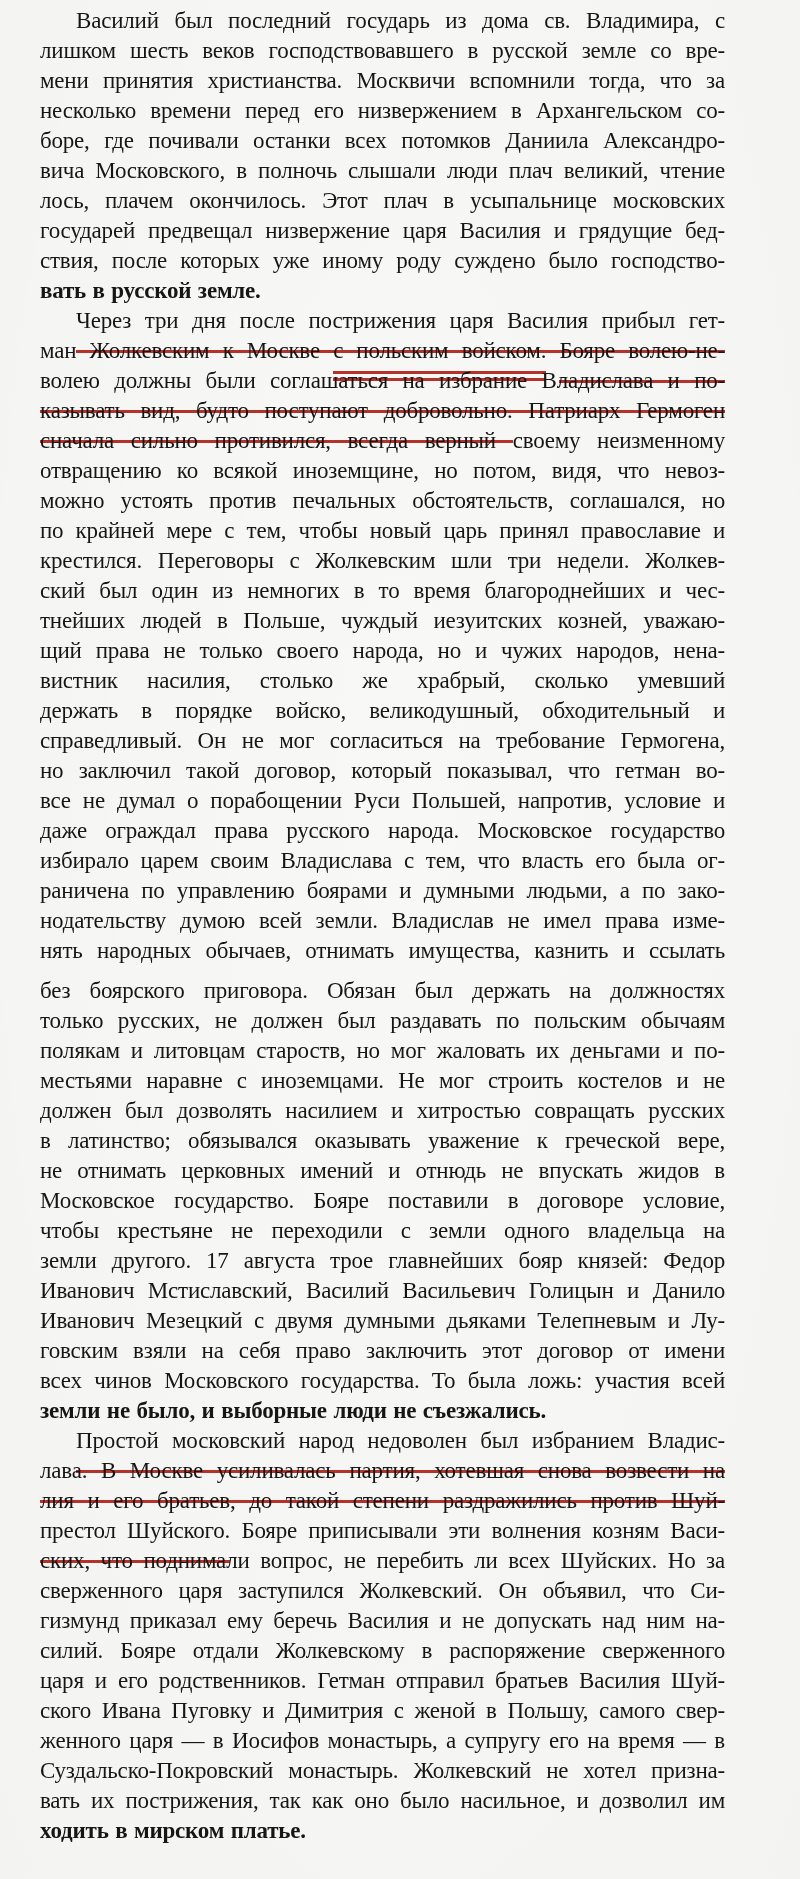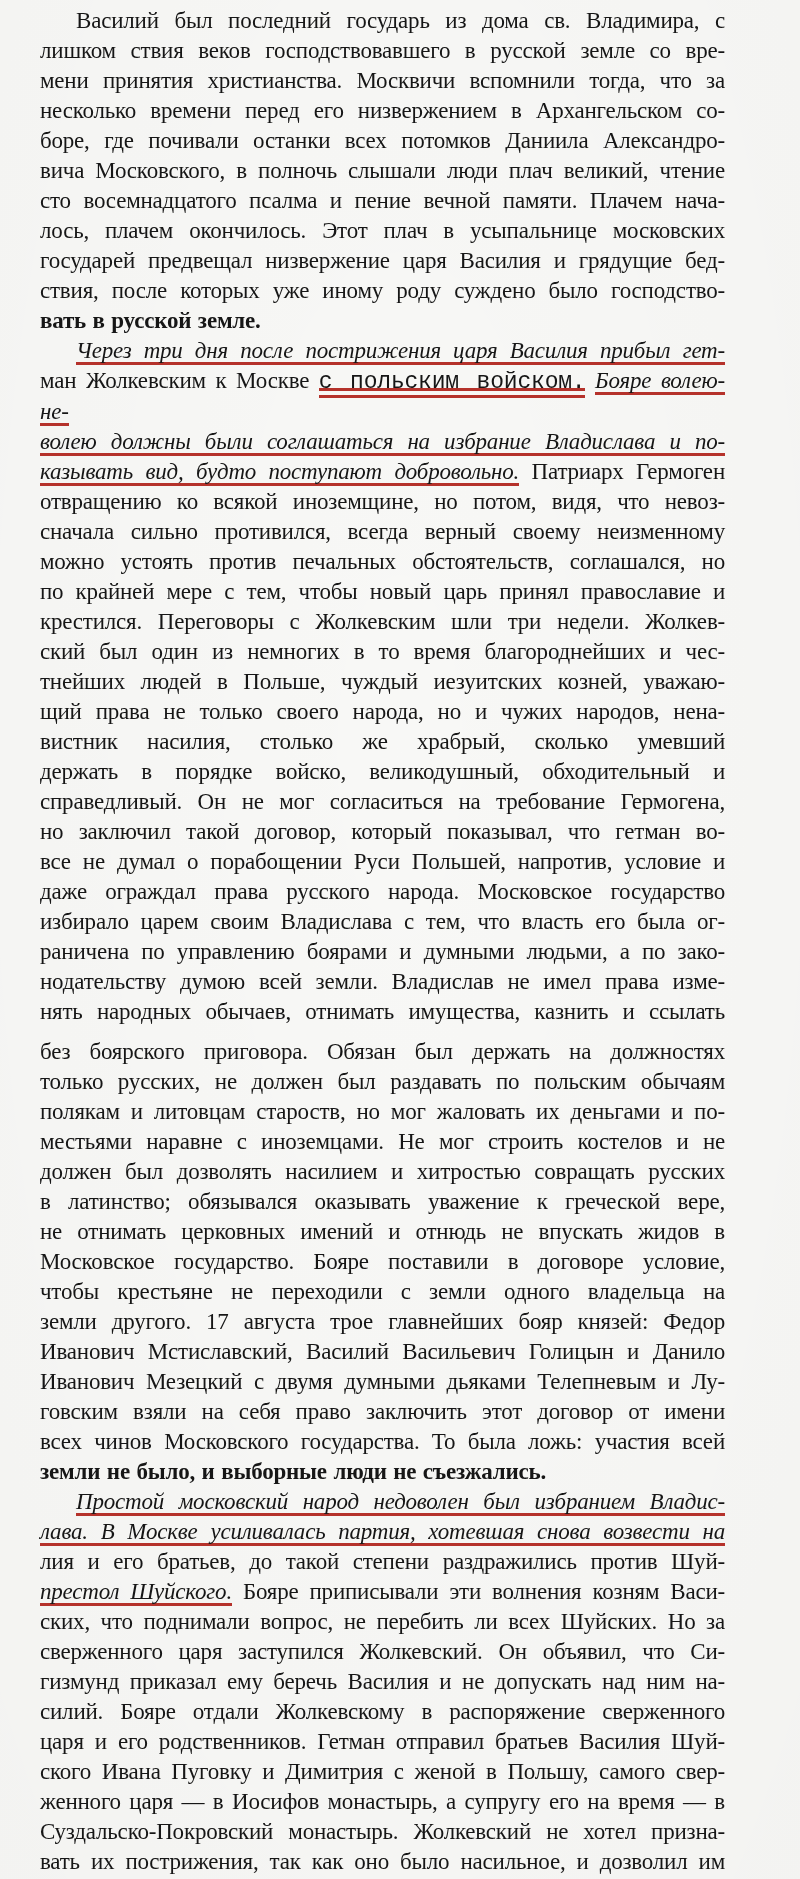--- a/index.html
+++ b/index.html
@@ -34,59 +34,56 @@
   }
   .line.indent { text-indent: 36px; }
   .line.last { text-align-last: left; font-weight: bold; }
   .line.gap { margin-top: 10px; }
   
   .u {
     background-image: linear-gradient(var(--red, #b5322b), var(--red, #b5322b));
     background-repeat: no-repeat;
     background-size: 100% 3px;
     background-position: 0 100%;
-    padding-bottom: 2px;
-    font-style: italic;
+    padding-bottom: 20px;
   }
   .uu {
     background-image:
       linear-gradient(var(--red, #b5322b), var(--red, #b5322b)),
       linear-gradient(var(--red, #b5322b), var(--red, #b5322b));
     background-repeat: no-repeat, no-repeat;
     background-size: 100% 3px, 100% 3px;
     background-position: 0 calc(100% - 7px), 0 100%;
-    padding-bottom: 3px;
-    font-family: Liberation Mono, monospace;
+    padding-bottom: 18px;
   }
 </style>
 </head>
 <body>
 
 <div class="page">
   <div id="text-root">
       <div class="para">
         <div class="line indent"><span>Василий был последний государь из дома св. Владимира, с</span></div>
-        <div class="line"><span>лишком ствия веков господствовавшего в русской земле со вре-</span></div>
+        <div class="line"><span>лишком шесть веков господствовавшего в русской земле со вре-</span></div>
         <div class="line"><span>мени принятия христианства. Москвичи вспомнили тогда, что за</span></div>
         <div class="line"><span>несколько времени перед его низвержением в Архангельском со-</span></div>
         <div class="line"><span>боре, где почивали останки всех потомков Даниила Александро-</span></div>
         <div class="line"><span>вича Московского, в полночь слышали люди плач великий, чтение</span></div>
-        <div class="line"><span>сто восемнадцатого псалма и пение вечной памяти. Плачем нача-</span></div>
         <div class="line"><span>лось, плачем окончилось. Этот плач в усыпальнице московских</span></div>
         <div class="line"><span>государей предвещал низвержение царя Василия и грядущие бед-</span></div>
         <div class="line"><span>ствия, после которых уже иному роду суждено было господство-</span></div>
         <div class="line last"><span>вать в русской земле.</span></div>
       </div>
       <div class="para">
         <div class="line indent"><span class="u">Через три дня после пострижения царя Василия прибыл гет-</span></div>
         <div class="line"><span>ман Жолкевским к Москве </span><span class="uu">с польским войском.</span><span> </span><span class="u">Бояре волею-не-</span></div>
         <div class="line"><span class="u">волею должны были соглашаться на избрание Владислава и по-</span></div>
         <div class="line"><span class="u">казывать вид, будто поступают добровольно.</span><span> Патриарх Гермоген</span></div>
+        <div class="line"><span>сначала сильно противился, всегда верный своему неизменному</span></div>
         <div class="line"><span>отвращению ко всякой иноземщине, но потом, видя, что невоз-</span></div>
-        <div class="line"><span>сначала сильно противился, всегда верный своему неизменному</span></div>
         <div class="line"><span>можно устоять против печальных обстоятельств, соглашался, но</span></div>
         <div class="line"><span>по крайней мере с тем, чтобы новый царь принял православие и</span></div>
         <div class="line"><span>крестился. Переговоры с Жолкевским шли три недели. Жолкев-</span></div>
         <div class="line"><span>ский был один из немногих в то время благороднейших и чес-</span></div>
         <div class="line"><span>тнейших людей в Польше, чуждый иезуитских козней, уважаю-</span></div>
         <div class="line"><span>щий права не только своего народа, но и чужих народов, нена-</span></div>
         <div class="line"><span>вистник насилия, столько же храбрый, сколько умевший</span></div>
         <div class="line"><span>держать в порядке войско, великодушный, обходительный и</span></div>
         <div class="line"><span>справедливый. Он не мог согласиться на требование Гермогена,</span></div>
         <div class="line"><span>но заключил такой договор, который показывал, что гетман во-</span></div>

